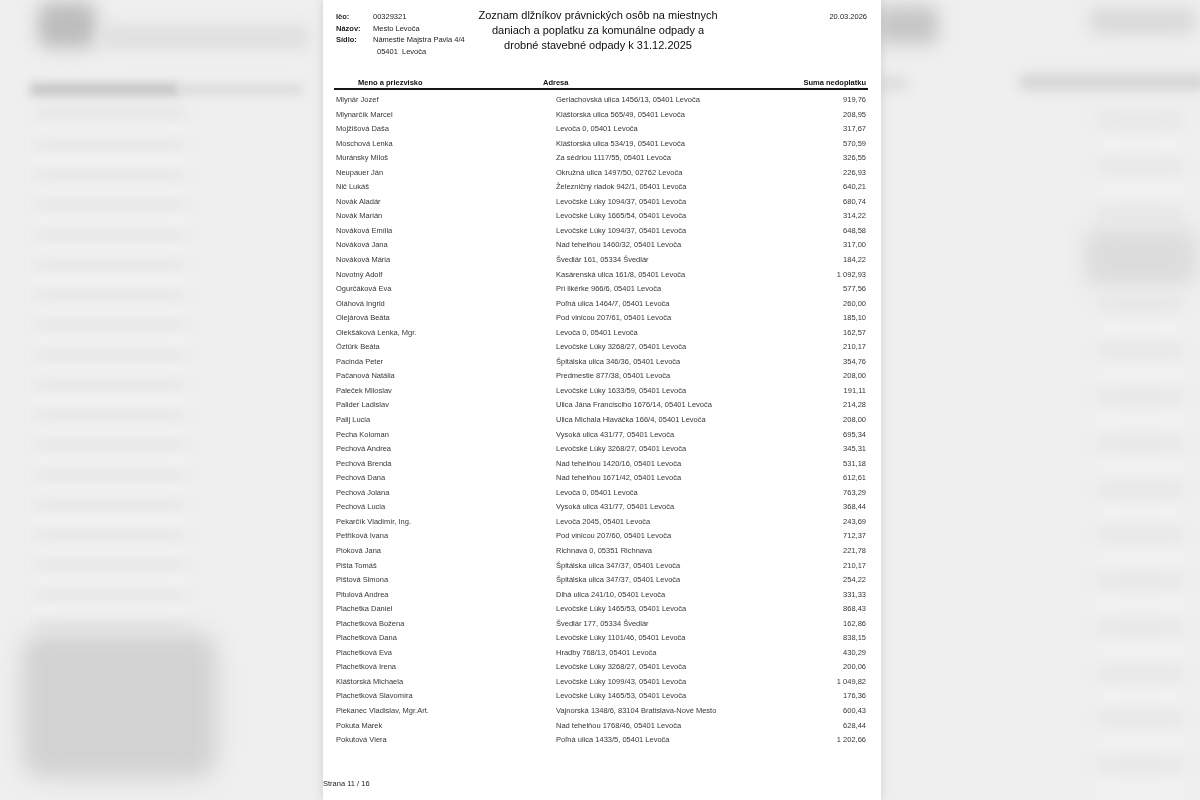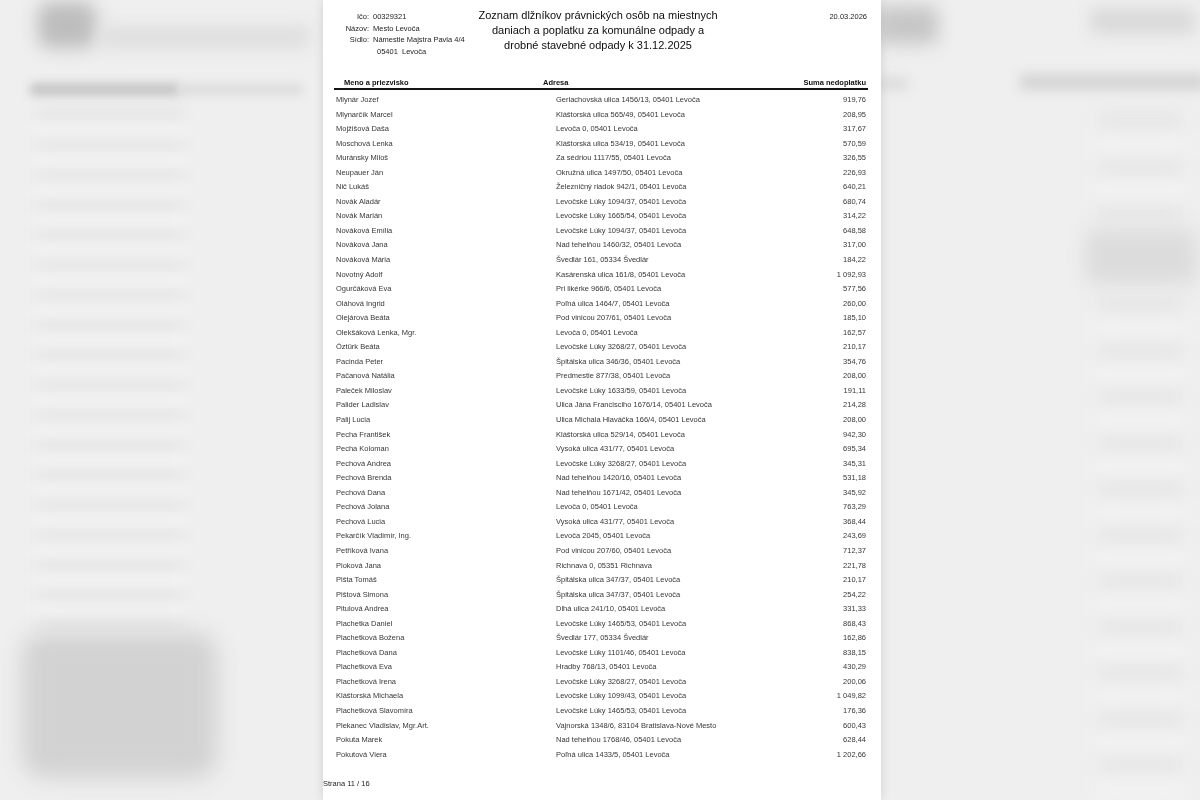--- a/index.html
+++ b/index.html
@@ -26,32 +26,32 @@
   .b-rcol      { left:1098px;top:110px; width:85px;  height:690px; opacity:.9; filter:blur(8px);
                  background:repeating-linear-gradient(to bottom,#e7e7e7 0 22px,#f3f3f3 22px 46px); }
 
   
   .page {
     position:absolute; left:323px; top:0; width:558px; height:800px;
     background:#ffffff; box-shadow:0 0 10px rgba(0,0,0,.13);
   }
   .org { position:absolute; left:13px; top:11px; font-size:7.5px; color:#1c1c1c; }
   .org-row { display:flex; line-height:11.5px; }
-  .org-label { font-weight:normal; width:33px; text-align:right; white-space:pre; }
+  .org-label { font-weight:bold; width:33px; white-space:pre; }
   .org-value { margin-left:4px; white-space:pre; }
   .org-value2 { margin-left:41px; line-height:11.5px; white-space:pre; }
 
   .title {
     position:absolute; left:130px; top:8px; width:290px; text-align:center;
     font-weight:normal; font-size:11px; line-height:15px; color:#0d0d0d;
   }
   .date { position:absolute; right:14px; top:12px; font-size:7.5px; color:#1c1c1c; }
 
   .thead { position:absolute; left:0; right:0; top:78px; font-size:7.5px; font-weight:bold; color:#111; }
-  .col-name   { position:absolute; left:13px;  white-space:nowrap;padding-left:8px; }
+  .col-name   { position:absolute; left:27px;  white-space:nowrap;padding-left:8px; }
   .col-addr   { position:absolute; left:220px; white-space:nowrap; }
   .col-amount { position:absolute; right:15px; white-space:nowrap; }
   .header-rule { position:absolute; left:11px; right:13px; top:88px; height:2px; background:#141414; }
 
   .tbody { position:absolute; left:0; right:0; top:93px; }
   .row { position:relative; height:14.55px; }
   .cell { position:absolute; top:2px; font-size:7.5px; color:#373737; white-space:nowrap; }
   .cell.name { left:13px; }
   .cell.addr { left:233px; }
   .cell.amount { right:15px; }
@@ -133,21 +133,21 @@
         <span class="cell addr">Kláštorská ulica 534/19, 05401 Levoča</span>
         <span class="cell amount">570,59</span>
       </div>
       <div class="row">
         <span class="cell name">Muránsky Miloš</span>
         <span class="cell addr">Za sédriou 1117/55, 05401 Levoča</span>
         <span class="cell amount">326,55</span>
       </div>
       <div class="row">
         <span class="cell name">Neupauer Ján</span>
-        <span class="cell addr">Okružná ulica 1497/50, 05401 Levoča</span>
+        <span class="cell addr">Okružná ulica 1497/50, 02762 Levoča</span>
         <span class="cell amount">226,93</span>
       </div>
       <div class="row">
         <span class="cell name">Nič Lukáš</span>
         <span class="cell addr">Železničný riadok 942/1, 05401 Levoča</span>
         <span class="cell amount">640,21</span>
       </div>
       <div class="row">
         <span class="cell name">Novák Aladár</span>
         <span class="cell addr">Levočské Lúky 1094/37, 05401 Levoča</span>
@@ -222,43 +222,38 @@
         <span class="cell name">Palider Ladislav</span>
         <span class="cell addr">Ulica Jána Francisciho 1676/14, 05401 Levoča</span>
         <span class="cell amount">214,28</span>
       </div>
       <div class="row">
         <span class="cell name">Palij Lucia</span>
         <span class="cell addr">Ulica Michala Hlaváčka 166/4, 05401 Levoča</span>
         <span class="cell amount">208,00</span>
       </div>
       <div class="row">
-        <span class="cell name">Pecha František</span>
-        <span class="cell addr">Kláštorská ulica 529/14, 05401 Levoča</span>
-        <span class="cell amount">942,30</span>
-      </div>
-      <div class="row">
         <span class="cell name">Pecha Koloman</span>
         <span class="cell addr">Vysoká ulica 431/77, 05401 Levoča</span>
         <span class="cell amount">695,34</span>
       </div>
       <div class="row">
         <span class="cell name">Pechová Andrea</span>
         <span class="cell addr">Levočské Lúky 3268/27, 05401 Levoča</span>
         <span class="cell amount">345,31</span>
       </div>
       <div class="row">
         <span class="cell name">Pechová Brenda</span>
         <span class="cell addr">Nad tehelňou 1420/16, 05401 Levoča</span>
         <span class="cell amount">531,18</span>
       </div>
       <div class="row">
         <span class="cell name">Pechová Dana</span>
         <span class="cell addr">Nad tehelňou 1671/42, 05401 Levoča</span>
-        <span class="cell amount">345,92</span>
+        <span class="cell amount">612,61</span>
       </div>
       <div class="row">
         <span class="cell name">Pechová Jolana</span>
         <span class="cell addr">Levoča 0, 05401 Levoča</span>
         <span class="cell amount">763,29</span>
       </div>
       <div class="row">
         <span class="cell name">Pechová Lucia</span>
         <span class="cell addr">Vysoká ulica 431/77, 05401 Levoča</span>
         <span class="cell amount">368,44</span>

